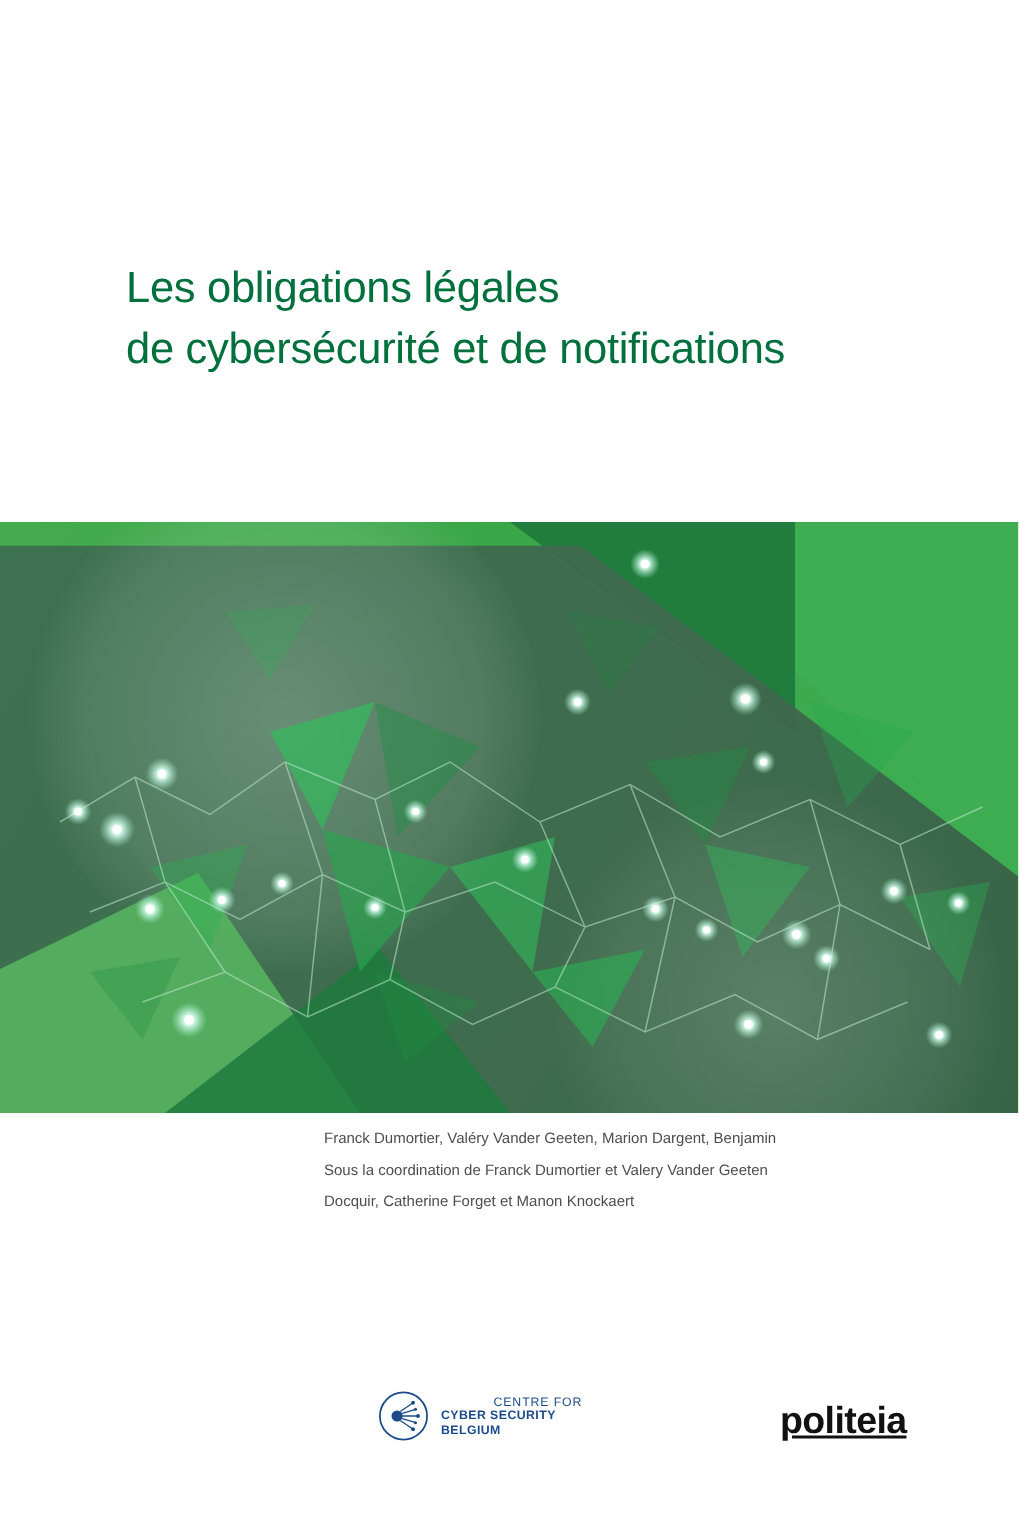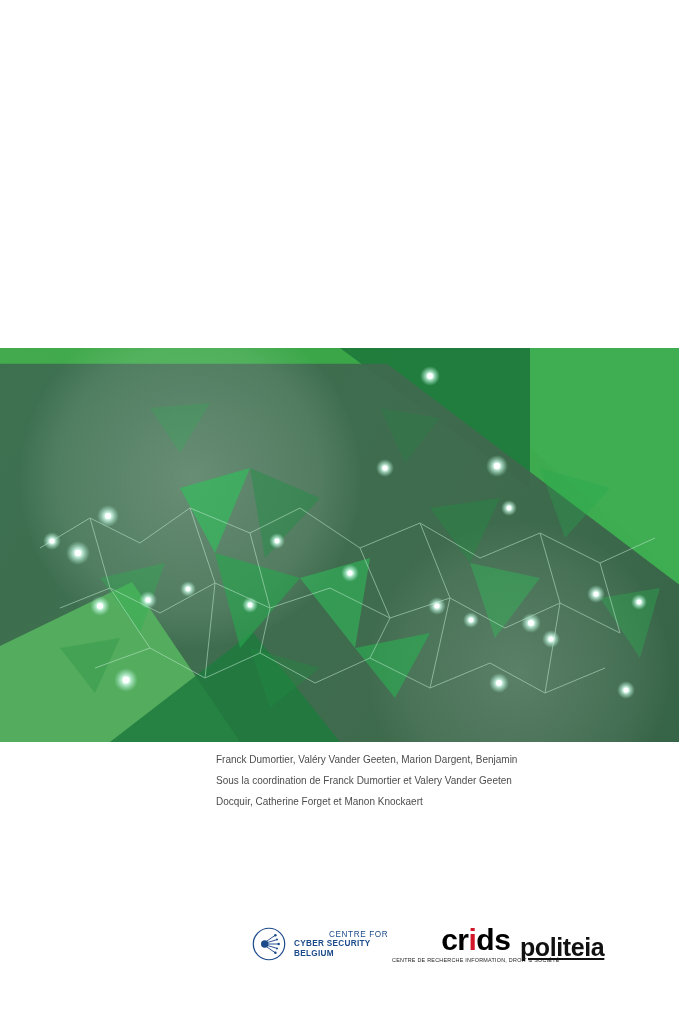--- a/index.html
+++ b/index.html
@@ -218,20 +218,22 @@
     text-decoration: underline;
   }
 </style>
 </head>
 <body>
 
 <div class="cover">
 
   <div class="title-area">
     <div class="title">
+      <span class="line">Les obligations légales</span>
+      <span class="line">de cybersécurité et de notifications</span>
     </div>
   </div>
 
   <div class="band">
     <div class="band-base"></div>
     <div class="tri-right"></div>
     <div class="tri-mid"></div>
     <div class="wedge-dark2"></div>
     <div class="glow"></div>
     <div class="glow2"></div>
@@ -399,22 +401,18 @@
           <circle cx="29.4" cy="25.3" r="1.2"></circle>
         </g>
       </svg>
       <div class="ccb-text">
         <div class="l1">CENTRE FOR</div>
         <div>CYBER SECURITY</div>
         <div>BELGIUM</div>
       </div>
     </div>
 
-    <div class="logo-crids">
-      <div class="crids-word"><span>cr</span><span class="dots">i</span><span>ds</span></div>
-      <div class="crids-sub">CENTRE DE RECHERCHE INFORMATION, DROIT &amp; SOCIÉTÉ</div>
-    </div>
 
     <div class="logo-politeia">politeia</div>
 
   </div>
 
 </div>
 
 </body></html>

